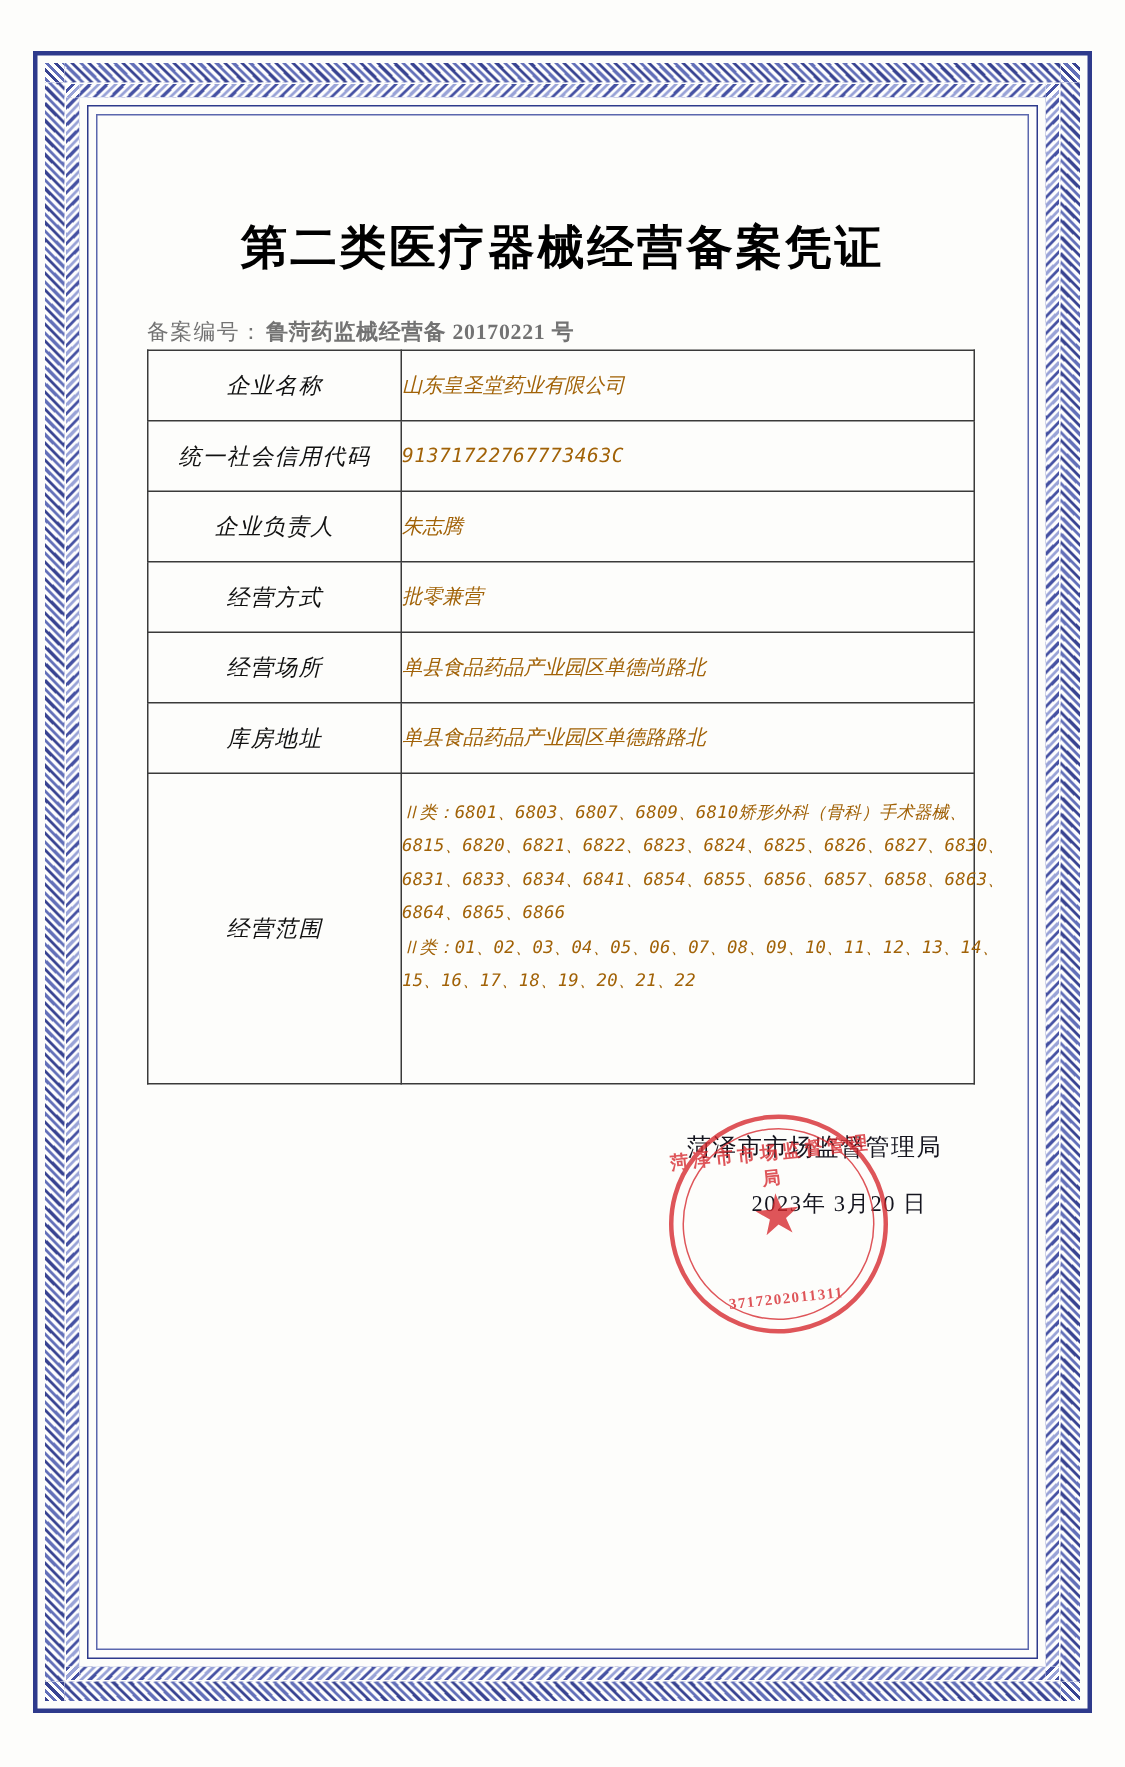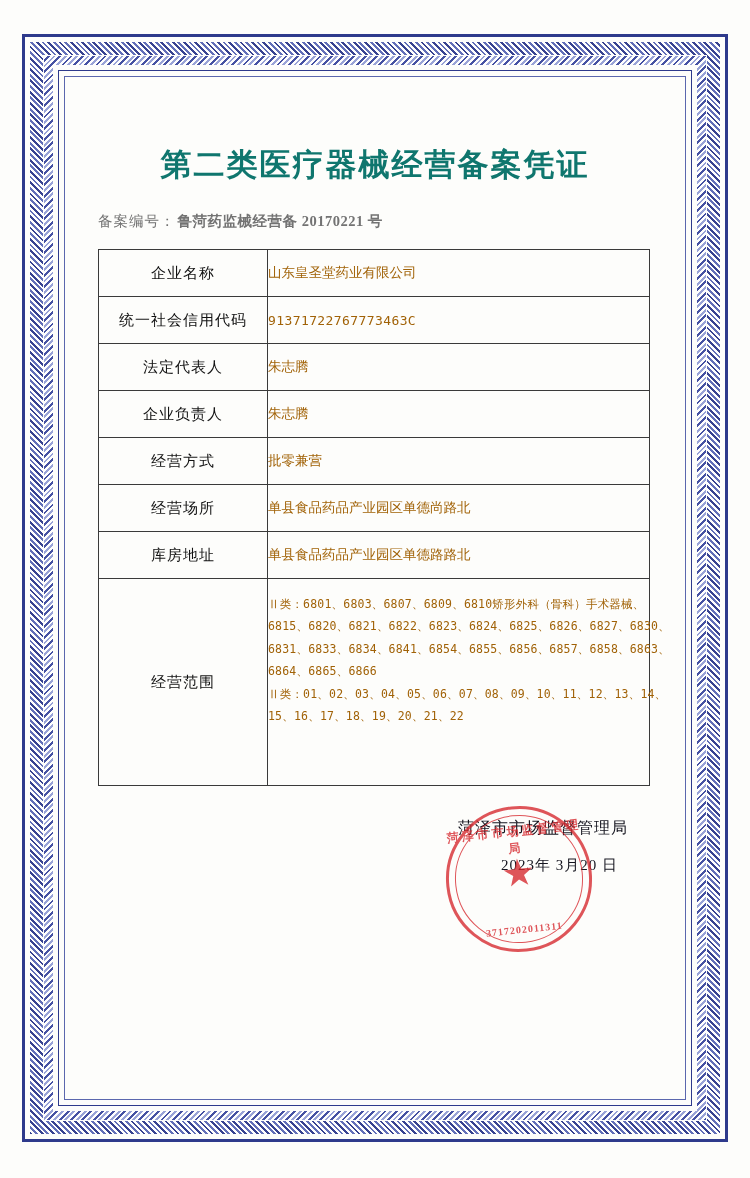--- a/index.html
+++ b/index.html
@@ -75,45 +75,46 @@
     width: 590px;
     height: 890px;
   }
 
   .doc-title {
     text-align: center;
     font-family: "Liberation Serif", "DejaVu Serif", serif;
     font-size: 31px;
     font-weight: bold;
     letter-spacing: 2px;
-    color: #0f766e;
+    color: #000000;
     margin-top: 52px;
     white-space: nowrap;
   }
 
   .record-no {
     margin-top: 26px;
     margin-left: 18px;
     font-size: 14.5px;
     color: #737373;
   }
   .record-no .label { letter-spacing: 1px; }
   .record-no .value {
     font-weight: bold;
     letter-spacing: 0.5px;
     margin-left: 2px;
   }
 
   
   table.cert {
-    margin-top: 18px;
+    margin-top: 2px;
     margin-left: 18px;
     border-collapse: collapse;
     width: 552px;
     table-layout: fixed;
+    font-style: italic;
   }
   table.cert td {
     border: 1px solid #3a3a3a;
     vertical-align: middle;
     padding: 0;
   }
   td.k {
     width: 168px;
     text-align: center;
     font-size: 15px;
@@ -236,24 +237,20 @@
 
     <table class="cert">
       <tbody>
         <tr>
           <td class="k">企业名称</td>
           <td class="v">山东皇圣堂药业有限公司</td>
         </tr>
         <tr>
           <td class="k">统一社会信用代码</td>
           <td class="v mono">91371722767773463C</td>
-        </tr>
-        <tr>
-          <td class="k">法定代表人</td>
-          <td class="v">朱志腾</td>
         </tr>
         <tr>
           <td class="k">企业负责人</td>
           <td class="v">朱志腾</td>
         </tr>
         <tr>
           <td class="k">经营方式</td>
           <td class="v">批零兼营</td>
         </tr>
         <tr>

